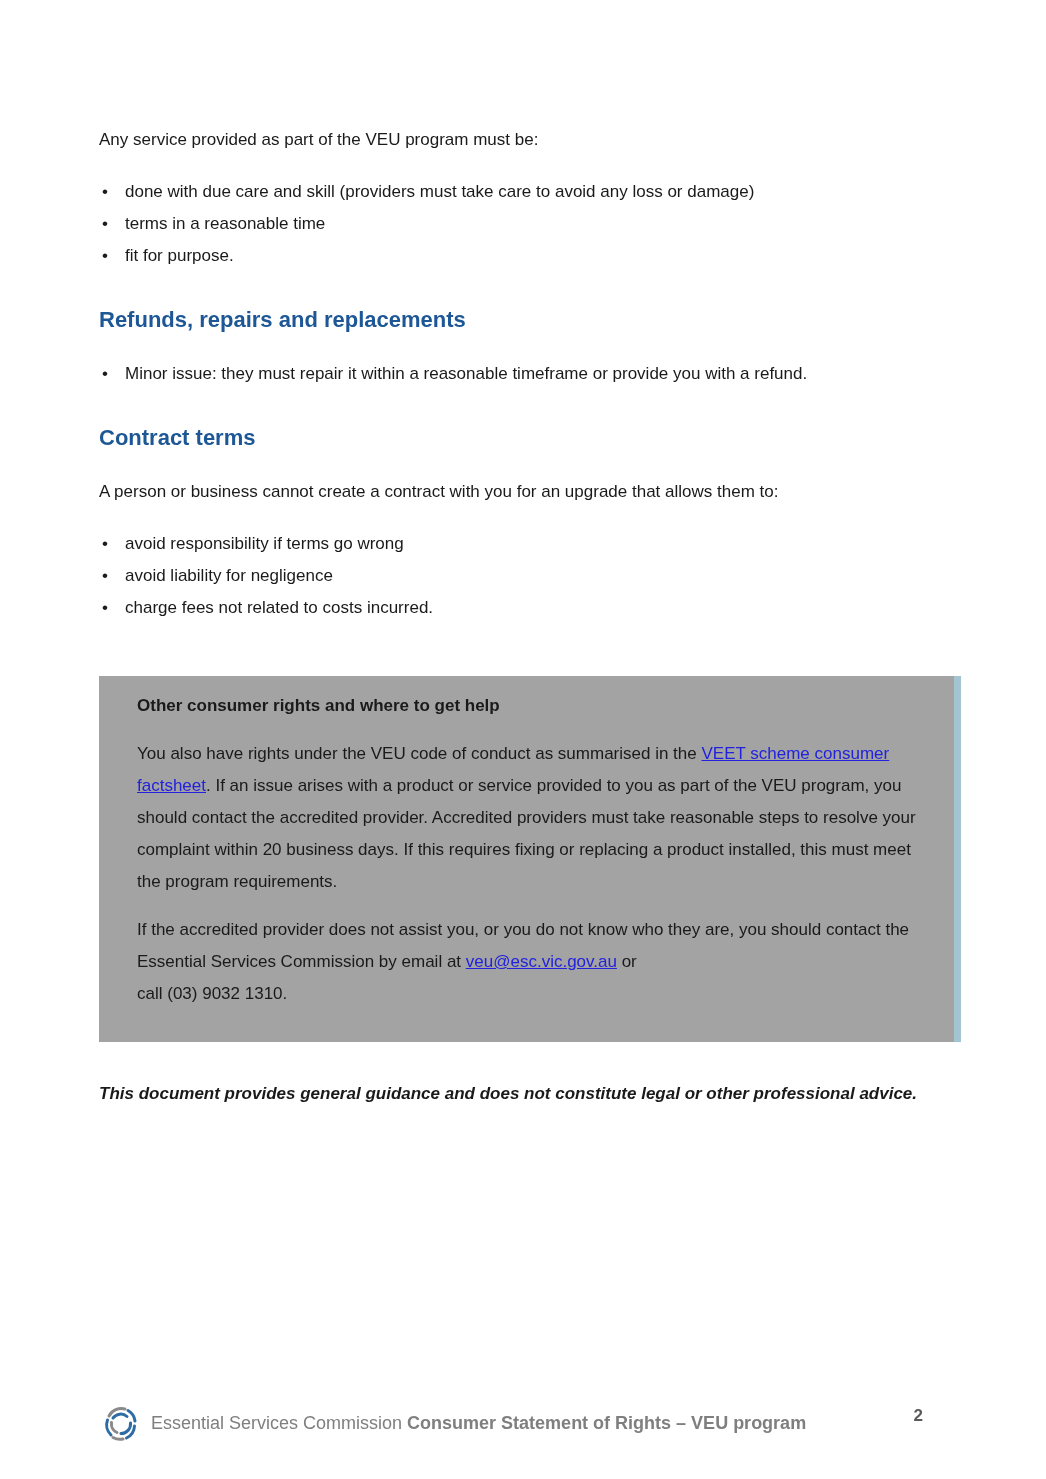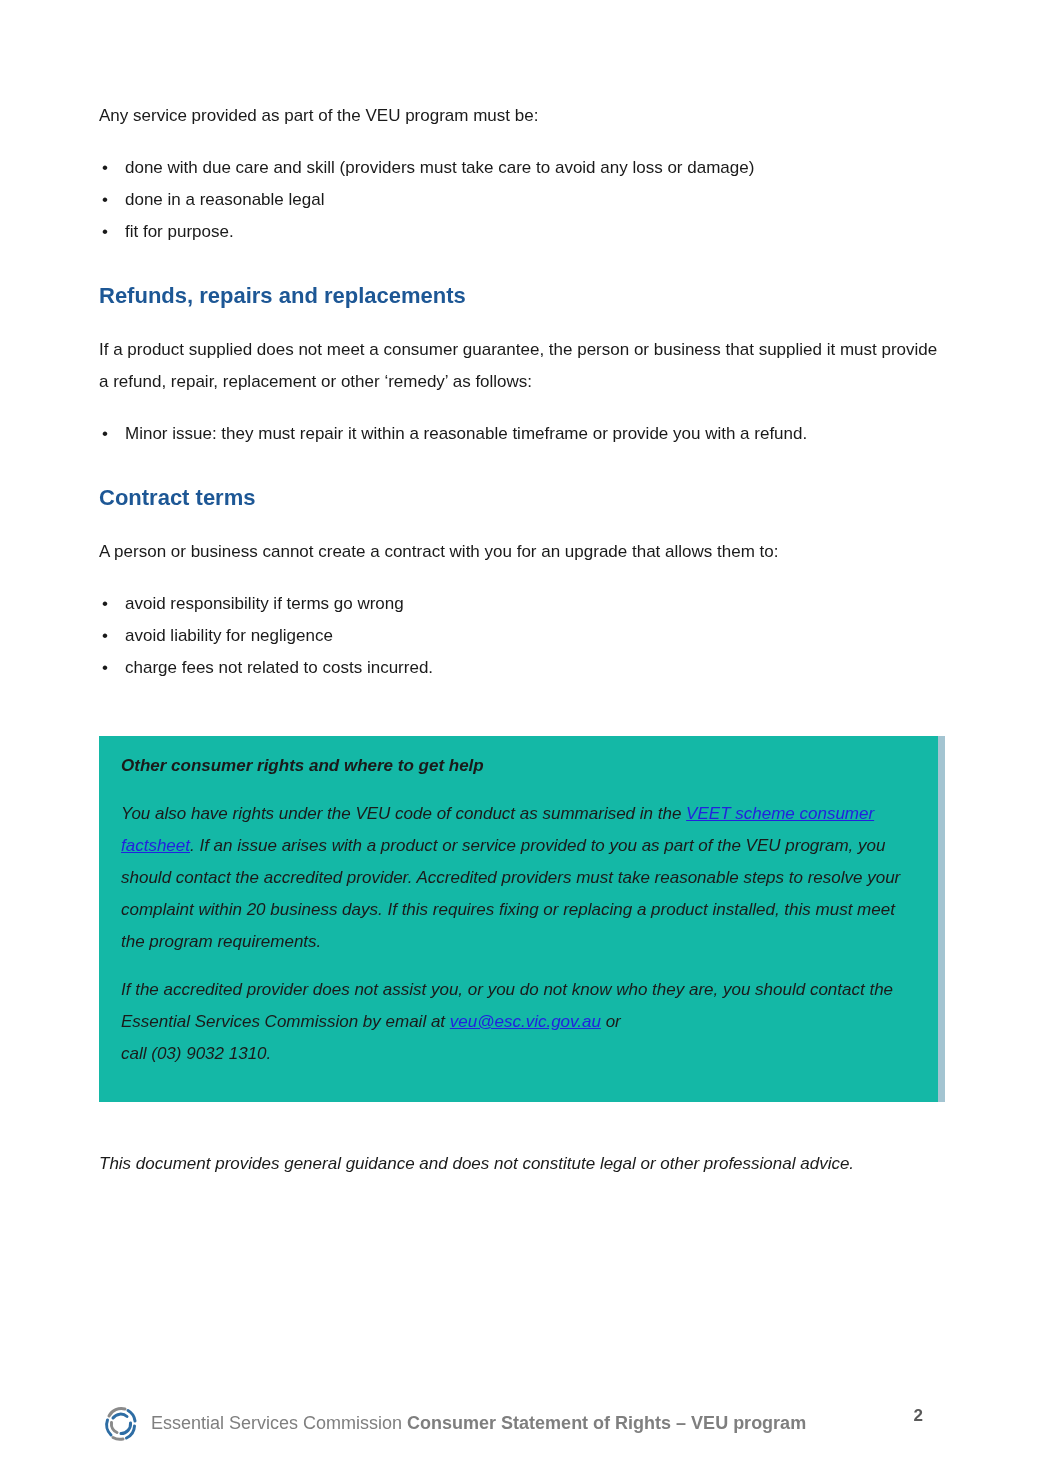--- a/index.html
+++ b/index.html
@@ -9,21 +9,21 @@
     position: relative;
     background: #ffffff;
     font-family: "Liberation Sans", "DejaVu Sans", sans-serif;
     color: #1a1a1a;
     font-size: 17px;
     line-height: 32px;
     overflow: hidden;
   }
   .content {
     position: absolute;
-    top: 100px;
+    top: 124px;
     left: 99px;
     width: 848px;
   }
   p { margin: 0 0 14px 0; }
   ul.bullets {
     list-style: none;
     margin: 20px 0 14px 0;
     padding: 0;
   }
   ul.bullets li {
@@ -38,40 +38,40 @@
   }
   h2.section-heading {
     color: #1d5795;
     font-size: 22px;
     line-height: 28px;
     margin: 34px 0 24px 0;
     font-weight: bold;
   }
   .info-box {
     margin-top: 52px;
-    background: #14b8a6;
+    background: #a3a3a3;
     border-right: 7px solid #a3c4d1;
-    padding: 14px 20px 16px 22px;
+    padding: 14px 20px 16px 38px;
     width: 797px;
-    font-style: italic;
   }
   .info-box-title {
     font-weight: bold;
     margin: 0 0 12px 0;
   }
   .info-box p { margin: 0 0 16px 0; }
   .info-box p:last-child { margin-bottom: 16px; }
   a.doc-link {
     color: #2222dd;
     text-decoration: underline;
     cursor: pointer;
   }
   .disclaimer {
-    margin-top: 46px;
+    margin-top: 36px;
     font-style: italic;
+    font-weight: bold;
   }
   .footer {
     position: absolute;
     left: 99px;
     right: 100px;
     top: 1400px;
     height: 50px;
   }
   .footer-logo {
     position: absolute;
@@ -101,27 +101,26 @@
 </style>
 </head>
 <body>
 
 <div class="content">
 
   <p>Any service provided as part of the VEU program must be:</p>
 
   <ul class="bullets">
     <li>done with due care and skill (providers must take care to avoid any loss or damage)</li>
-    <li>done in a reasonable legal</li>
+    <li>terms in a reasonable time</li>
     <li>fit for purpose.</li>
   </ul>
 
   <h2 class="section-heading">Refunds, repairs and replacements</h2>
 
-  <p>If a product supplied does not meet a consumer guarantee, the person or business that supplied it must provide a refund, repair, replacement or other ‘remedy’ as follows:</p>
 
   <ul class="bullets">
     <li>Minor issue: they must repair it within a reasonable timeframe or provide you with a refund.</li>
   </ul>
 
   <h2 class="section-heading">Contract terms</h2>
 
   <p>A person or business cannot create a contract with you for an upgrade that allows them to:</p>
 
   <ul class="bullets">

